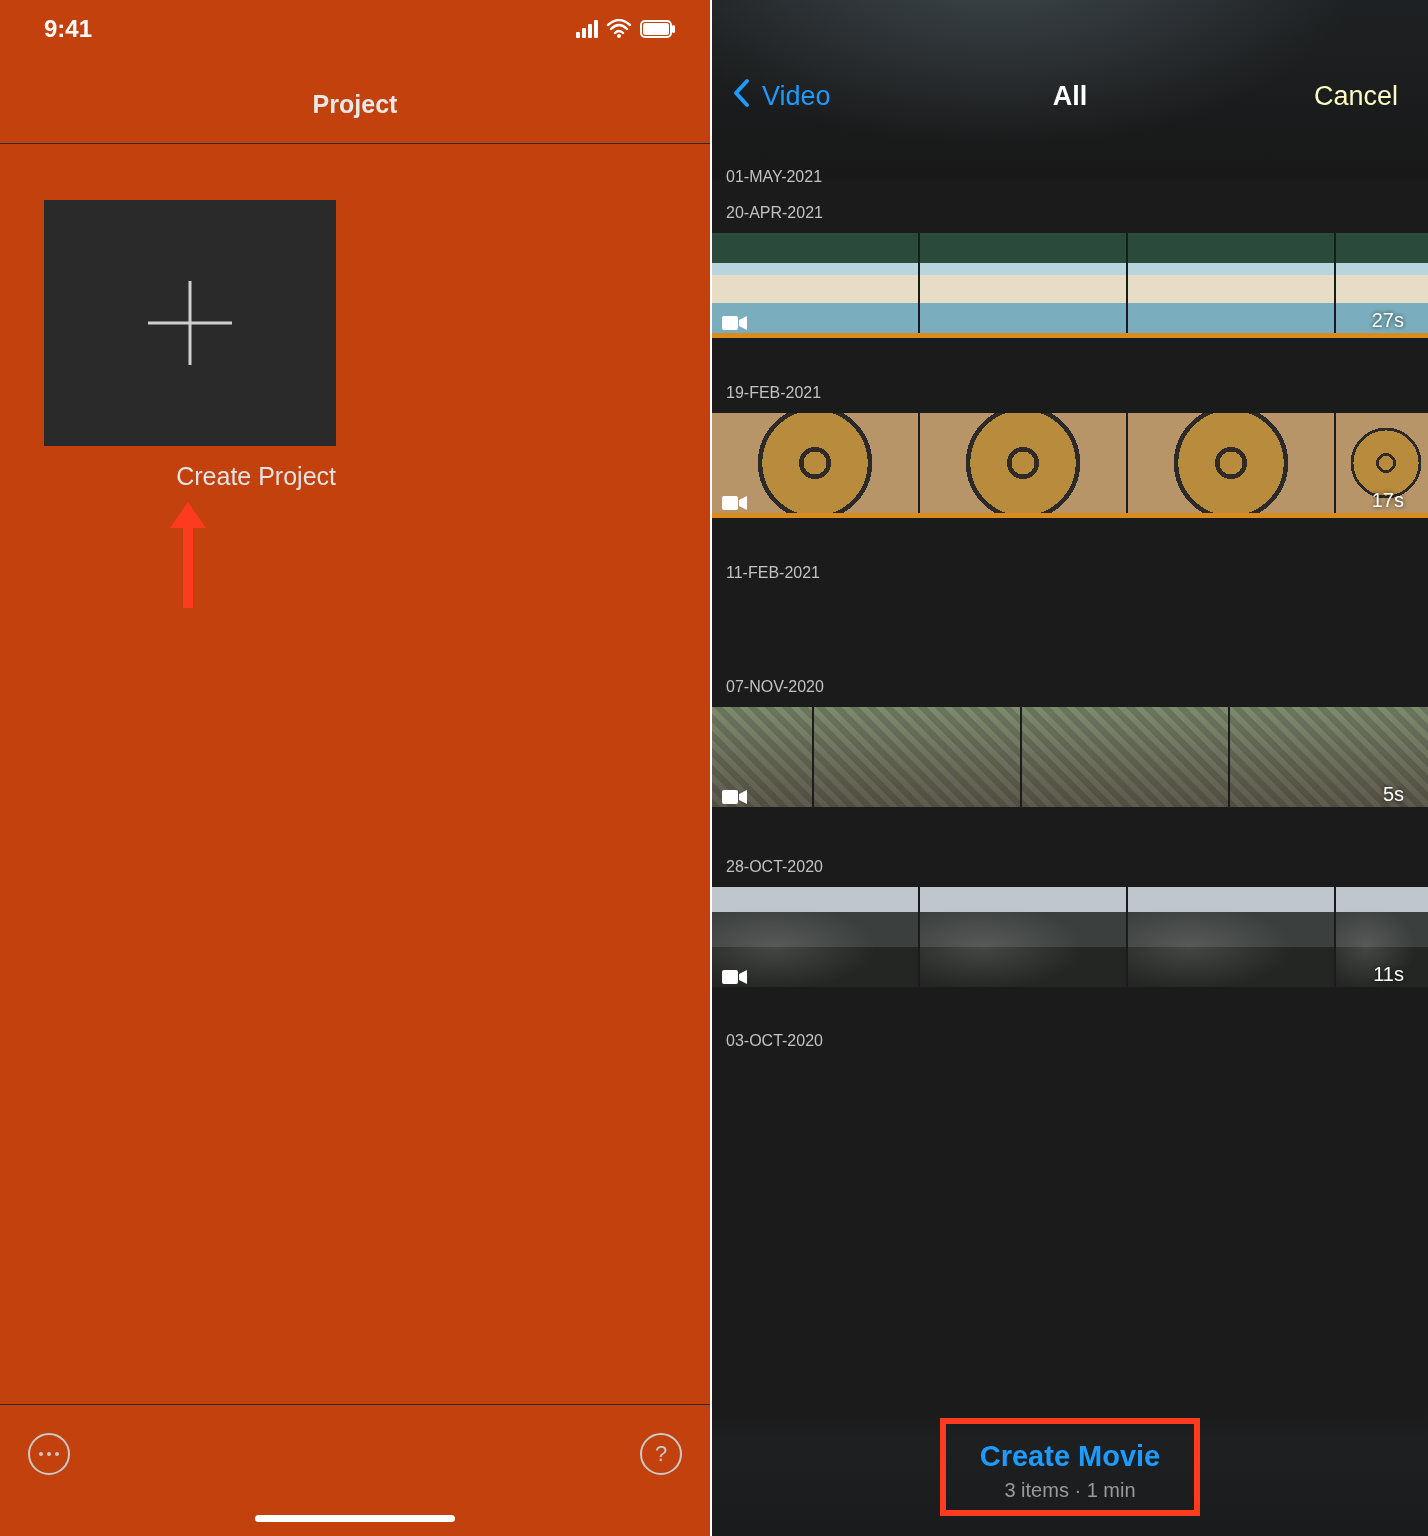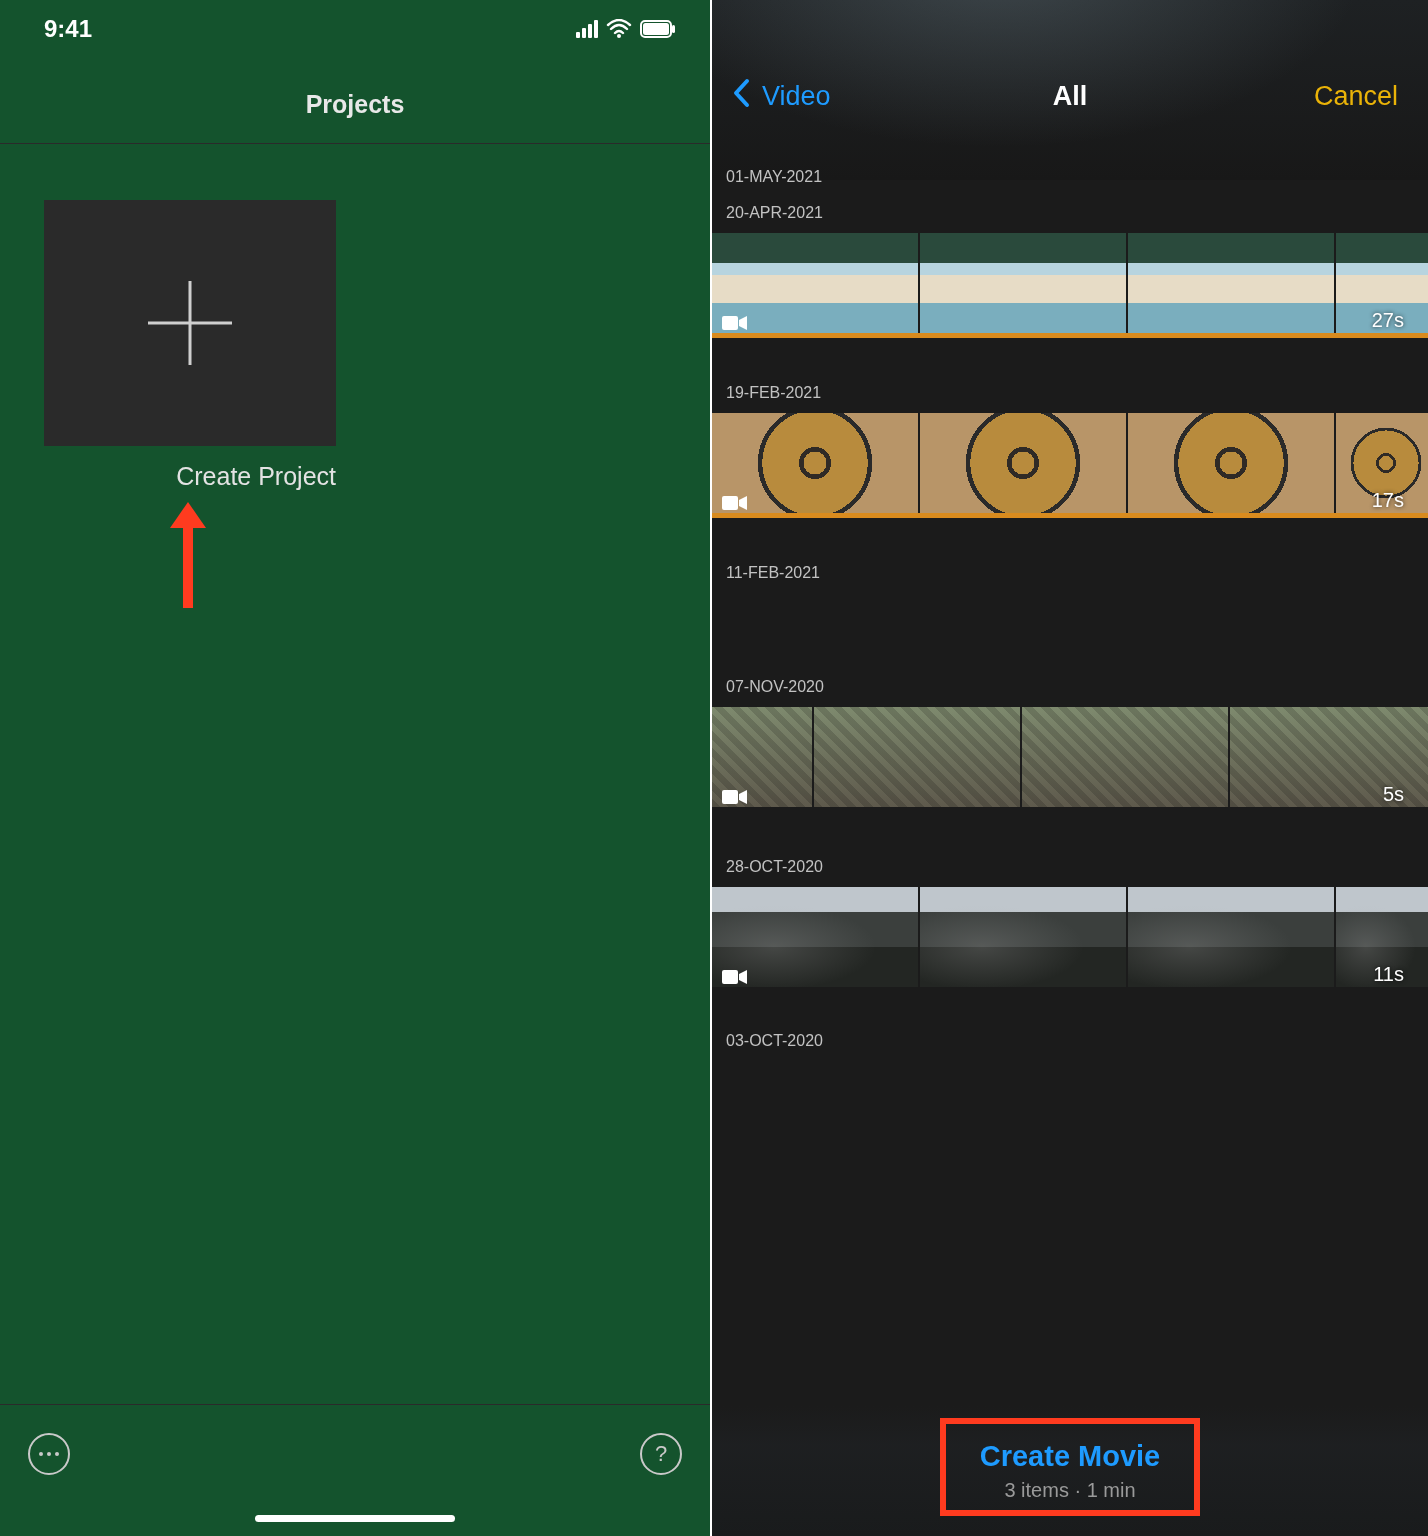--- a/index.html
+++ b/index.html
@@ -1,18 +1,18 @@
 <!DOCTYPE html>
 <html><head>
 <meta charset="utf-8">
 <style>
   * { margin:0; padding:0; box-sizing:border-box; font-family:-apple-system,BlinkMacSystemFont,"Helvetica Neue",sans-serif; -webkit-font-smoothing:antialiased; }
   body { background:#fff; width:1428px; height:1536px; overflow:hidden; }
   .stage { display:flex; width:1428px; height:1536px; }
-  .phone { position:relative; height:1536px; background:#14532d; color:#fff; overflow:hidden; }
+  .phone { position:relative; height:1536px; background:#c2410c; color:#fff; overflow:hidden; }
   .phone.left  { width:712px; border-right:2px solid #fff; }
   .phone.right { width:716px; }
   
   .statusbar { height:58px; display:flex; align-items:center; justify-content:space-between; padding:0 34px 0 44px; font-size:24px; font-weight:600; }
   .status-icons { display:flex; align-items:center; gap:8px; }
   .signal-icon { display:flex; align-items:flex-end; gap:2px; height:18px; }
   .signal-icon span { width:4px; background:#fff; border-radius:1px; }
   .signal-icon span:nth-child(1){height:6px} .signal-icon span:nth-child(2){height:10px}
   .signal-icon span:nth-child(3){height:14px} .signal-icon span:nth-child(4){height:18px}
   .wifi-icon svg, .battery-icon svg { display:block; }
@@ -32,21 +32,21 @@
   .home-ind { position:absolute; bottom:14px; left:50%; transform:translateX(-50%); width:200px; height:7px; background:#fff; border-radius:4px; }
   
   .phone.right { background:#1b1b1b; }
   .right .blur-top { position:absolute; top:0; left:0; right:0; height:180px;
     background:radial-gradient(ellipse at 40% -20%, rgba(120,140,150,.35), transparent 60%),
                linear-gradient(#1e2123,#181818); }
   .right .nav { position:relative; display:flex; align-items:center; justify-content:space-between; padding:78px 30px 14px 20px; font-size:27px; }
   .nav .back { display:flex; align-items:center; gap:12px; color:#1e9bff; cursor:pointer; }
   .nav .back svg { stroke:#1e9bff; }
   .nav .title { color:#fff; font-weight:600; position:absolute; left:50%; transform:translateX(-50%); }
-  .nav .cancel { color:#eab308; cursor:pointer; }
+  .nav .cancel { color:#fef9c3; cursor:pointer; }
   .content { position:absolute; left:0; right:0; top:158px; bottom:0; overflow:hidden; }
   .date-h { font-size:16px; color:#c2c2c2; padding:10px 0 8px 14px; }
   .clip { position:relative; margin:0 0 2px 0; }
   .film { display:flex; height:108px; border-top:3px solid transparent; border-bottom:5px solid #d98b1e; position:relative; }
   .clip.no-orange .film { border-bottom-color:transparent; }
   .film .frame { flex:0 0 auto; width:206px; height:100%; margin-right:2px; background:#223; }
   .clip .dur { position:absolute; right:24px; bottom:6px; font-size:20px; color:#fff; text-shadow:0 0 4px rgba(0,0,0,.8); }
   .clip .cam { position:absolute; left:10px; bottom:6px; display:flex; align-items:center; gap:2px; }
   .cam svg { display:block; }
   
@@ -105,21 +105,21 @@
         <span class="battery-icon">
           <svg width="36" height="18" viewBox="0 0 36 18">
               <rect x="1" y="1" width="30" height="16" rx="4" fill="none" stroke="#fff" stroke-width="2"></rect>
               <rect x="3" y="3" width="26" height="12" rx="2.5" fill="#fff"></rect>
               <rect x="32" y="5" width="3" height="8" rx="1.5" fill="#fff"></rect>
             </svg>
         </span>
       </div>
     </div>
 
-    <div class="title">Projects</div>
+    <div class="title">Project</div>
     <div class="divider"></div>
 
     <div class="create-tile">
       <span class="plus-icon">
         <svg width="100" height="100" viewBox="0 0 100 100">
             <path d="M50 8 V92 M8 50 H92" stroke="#cfcfcf" stroke-width="3"></path>
           </svg>
       </span>
     </div>
     <div class="create-label">Create Project</div>

